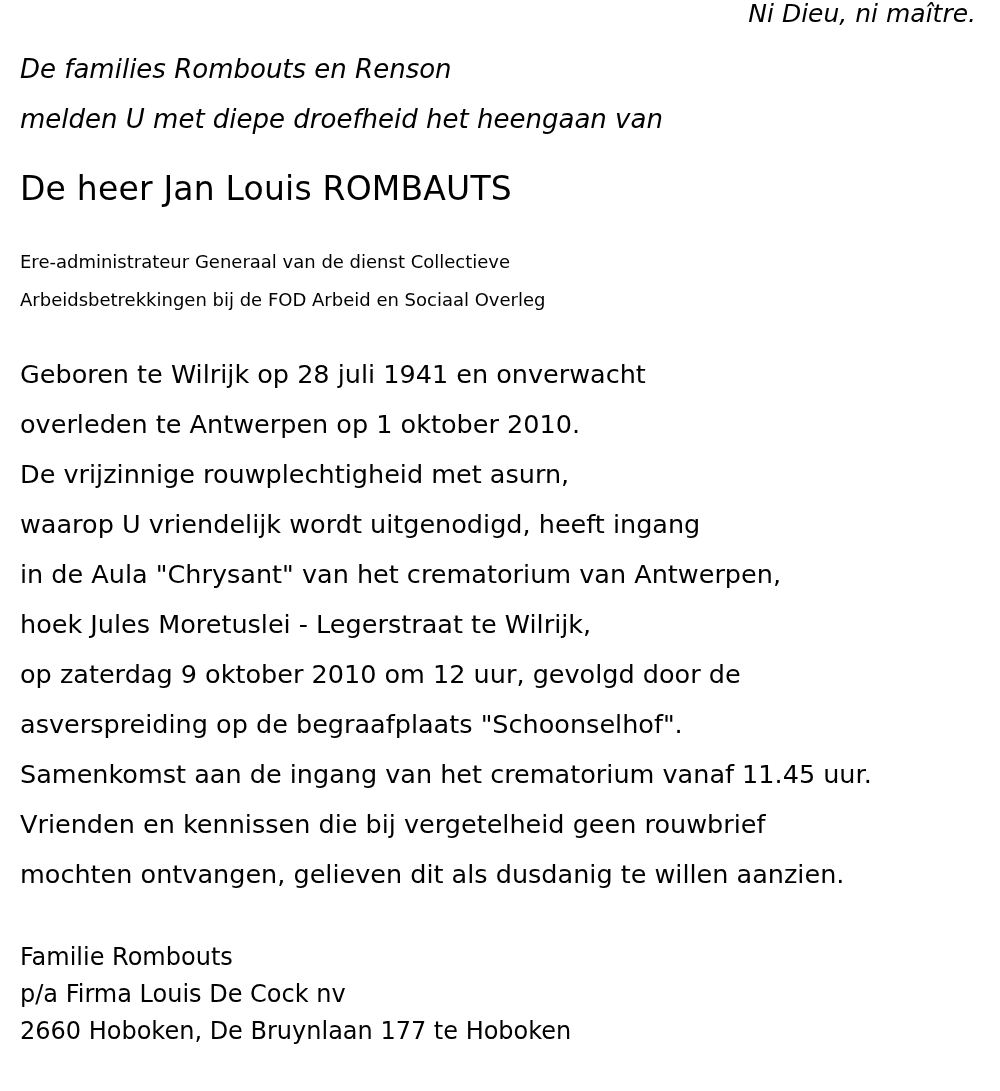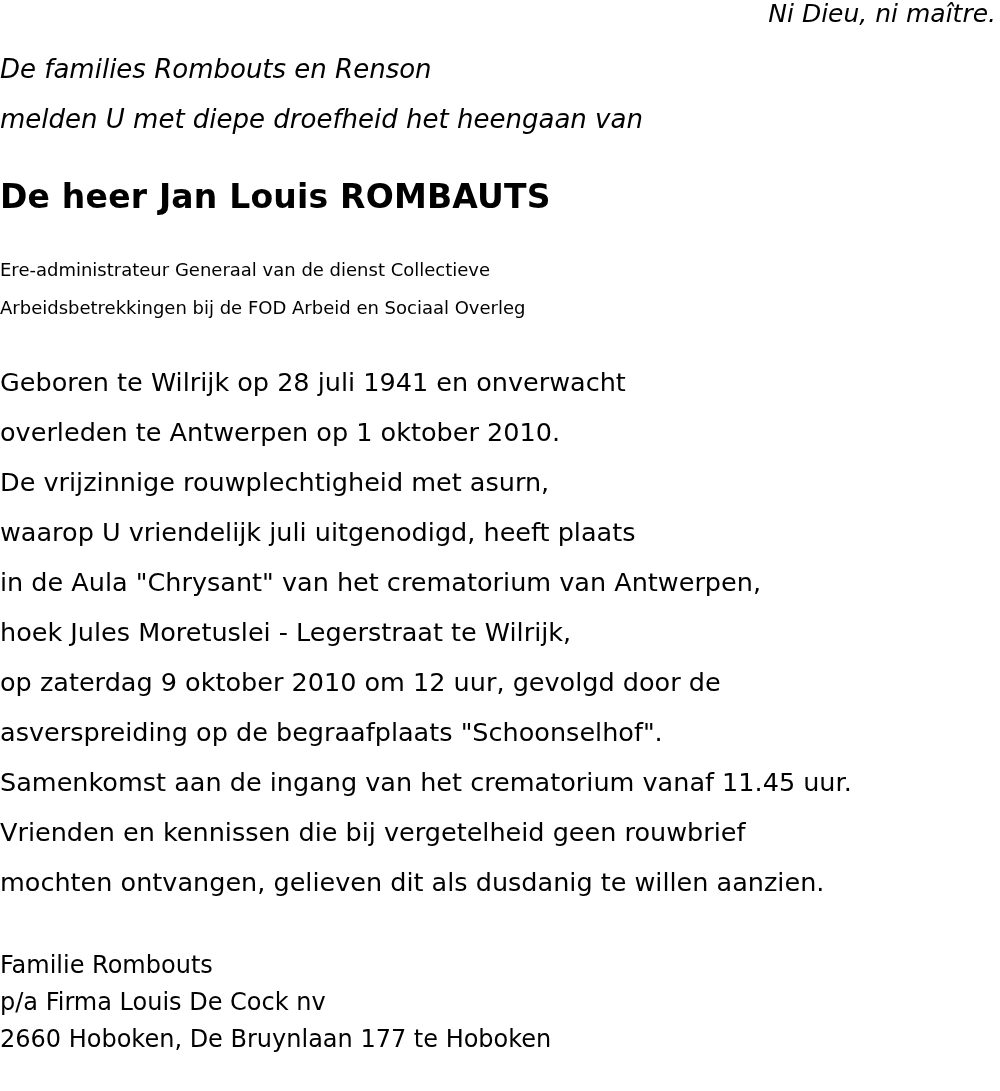--- a/index.html
+++ b/index.html
@@ -12,44 +12,44 @@
     height: 1091px;
     font-family: "DejaVu Sans", sans-serif;
     color: #000000;
     overflow: hidden;
   }
   .page {
     position: relative;
     width: 1000px;
     height: 1091px;
     box-sizing: border-box;
-    padding: 0 0;
+    padding: 0 20px;
   }
   .motto {
     text-align: right;
     font-style: italic;
     font-size: 25px;
     line-height: 28px;
     padding-top: 0px;
     padding-right: 4px;
     white-space: nowrap;
   }
   .block {
     font-size: 26px;
     line-height: 50px;
     font-style: italic;
   }
   .block.announce {
     margin-top: 16px;
   }
   .name {
-    font-weight: bold;
+    font-weight: normal;
     font-size: 33px;
     line-height: 40px;
-    margin-top: 33px;
+    margin-top: 25px;
     letter-spacing: 0.2px;
   }
   .role {
     font-size: 18px;
     line-height: 38px;
     margin-top: 34px;
   }
   .details {
     font-size: 25.5px;
     line-height: 50px;
@@ -83,21 +83,21 @@
 
   <div class="role">
     <div class="line">Ere-administrateur Generaal van de dienst Collectieve</div>
     <div class="line">Arbeidsbetrekkingen bij de FOD Arbeid en Sociaal Overleg</div>
   </div>
 
   <div class="details">
     <div class="line">Geboren te Wilrijk op 28 juli 1941 en onverwacht</div>
     <div class="line">overleden te Antwerpen op 1 oktober 2010.</div>
     <div class="line">De vrijzinnige rouwplechtigheid met asurn,</div>
-    <div class="line">waarop U vriendelijk juli uitgenodigd, heeft plaats</div>
+    <div class="line">waarop U vriendelijk wordt uitgenodigd, heeft ingang</div>
     <div class="line">in de Aula "Chrysant" van het crematorium van Antwerpen,</div>
     <div class="line">hoek Jules Moretuslei - Legerstraat te Wilrijk,</div>
     <div class="line"><span class="strong">op zaterdag 9 oktober 2010 om 12 uur,</span> <span>gevolgd door de</span></div>
     <div class="line">asverspreiding op de begraafplaats "Schoonselhof".</div>
     <div class="line">Samenkomst aan de ingang van het crematorium vanaf 11.45 uur.</div>
     <div class="line">Vrienden en kennissen die bij vergetelheid geen rouwbrief</div>
     <div class="line">mochten ontvangen, gelieven dit als dusdanig te willen aanzien.</div>
   </div>
 
   <div class="contact">

